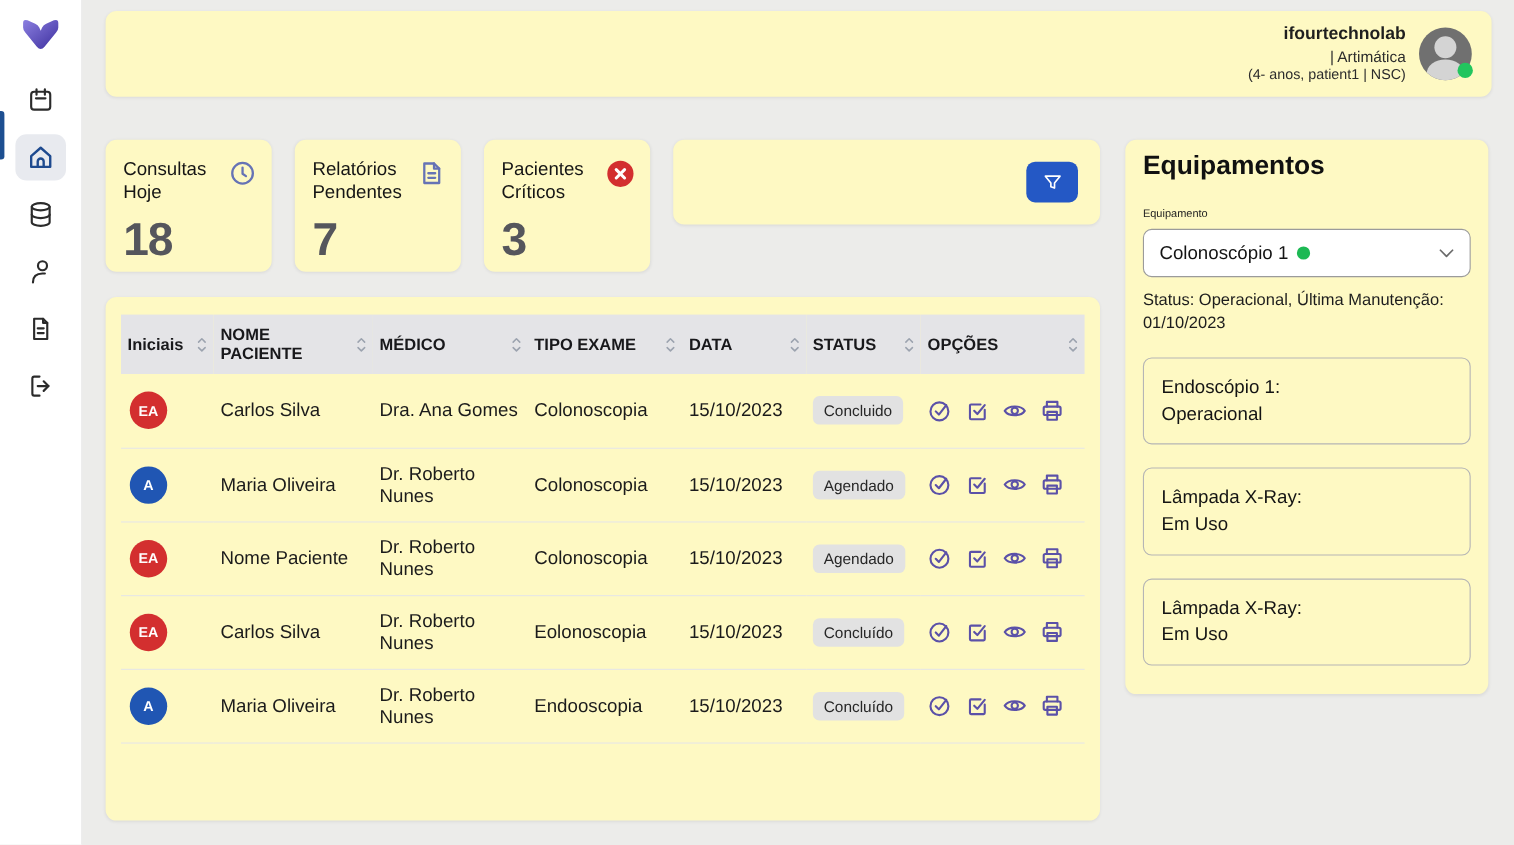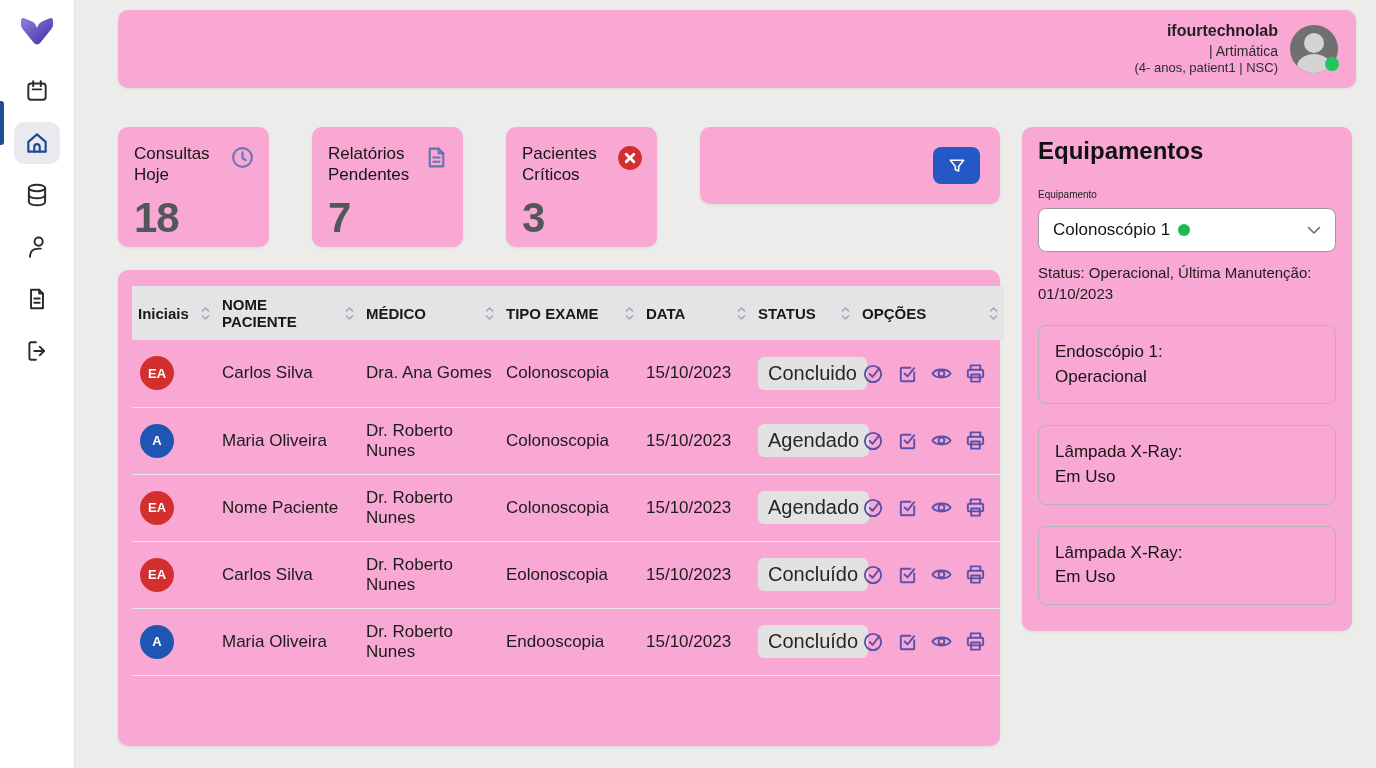--- a/index.html
+++ b/index.html
@@ -26,39 +26,39 @@
   .nav-item.active { background:#e8eaef; }
   .active-indicator {
     position:absolute; left:0; top:101px; width:4px; height:44px;
     background:#1d4f91; border-radius:0 3px 3px 0;
   }
   .nav-icon { stroke:#2b2b2b; fill:none; stroke-width:1.8; stroke-linecap:round; stroke-linejoin:round; }
   .nav-item.active .nav-icon { stroke:#1e4a8f; stroke-width:2; }
 
   
   .content { flex:1; padding:10px 20px 0 21px; }
-  .card { background:#f9a8d4; border-radius:10px; box-shadow:0 1px 3px rgba(0,0,0,.07);margin-left:22px; }
+  .card { background:#fef9c3; border-radius:10px; box-shadow:0 1px 3px rgba(0,0,0,.07); }
 
   
   .topbar {
     height:78px; display:flex; align-items:center; justify-content:flex-end;
     padding:0 18px; gap:12px;
   }
   .user-text { text-align:right; line-height:1.3; }
   .user-org { font-size:16px; font-weight:bold; color:#1f1f1f; }
   .user-sub { font-size:14px; color:#2c2c2c; }
   .user-meta { font-size:13px; color:#2c2c2c; }
   .avatar-wrap { position:relative; width:48px; height:48px; cursor:pointer; }
   .avatar-circle { width:48px; height:48px; border-radius:50%; background:#707070; overflow:hidden; position:relative; }
   .avatar-head { position:absolute; left:14px; top:8px; width:20px; height:20px; border-radius:50%; background:#d4d4d4; }
   .avatar-body { position:absolute; left:7px; top:29px; width:34px; height:26px; border-radius:50% 50% 0 0; background:#d4d4d4; }
   .online-dot { position:absolute; right:-1px; bottom:2px; width:14px; height:14px; border-radius:50%; background:#22c55e; }
 
   
-  .main-row { display:flex; margin-top:39px; align-items:flex-start; }
+  .main-row { display:flex; gap:23px; margin-top:39px; align-items:flex-start; }
   .left-col { width:904px; }
 
   .stats-row { display:flex; gap:21px; align-items:flex-start; }
   .stat-card { width:151px; height:120px; padding:16px 14px 0 16px; position:relative; }
   .stat-label { font-size:17px; font-weight:500; color:#151515; line-height:1.25; width:95px; }
   .stat-value { font-size:42px; font-weight:bold; color:#55565c; margin-top:8px; letter-spacing:-1px; }
   .stat-icon { position:absolute; top:18px; right:14px; }
   .outline-icon { stroke:#6673b5; fill:none; stroke-width:2; stroke-linecap:round; stroke-linejoin:round; }
 
   .filter-card { flex:1; height:77px; position:relative; }
@@ -87,21 +87,21 @@
   .sort-icon { flex-shrink:0; }
   tbody td { padding:8px 6px; border-bottom:1px solid #e6e6e6; font-size:17px; color:#1b1b1b; height:67px; }
   tbody tr:last-child td { border-bottom:1px solid #e6e6e6; }
   .avatar-badge {
     width:34px; height:34px; border-radius:50%; color:#fff; font-size:13px; font-weight:bold;
     display:flex; align-items:center; justify-content:center; margin-left:2px;
   }
   .avatar-badge[data-color="red"] { background:#d32f2f; }
   .avatar-badge[data-color="blue"] { background:#2056b3; }
   .status-badge {
-    display:inline-block; background:#e2e2e2; color:#272727; font-size:20px;
+    display:inline-block; background:#e2e2e2; color:#272727; font-size:14px;
     padding:5px 10px; border-radius:6px;
   }
   .row-actions { display:flex; align-items:center; gap:11px; }
   .action-icon { stroke:#5b51a8; fill:none; stroke-width:2; stroke-linecap:round; stroke-linejoin:round; cursor:pointer; }
 
   
   .equip-panel { width:330px; padding:10px 16px 26px 16px; }
   .equip-title { font-size:24px; font-weight:bold; color:#111; }
   .equip-label { font-size:10px; color:#222; margin-top:24px; }
   .equip-select {

